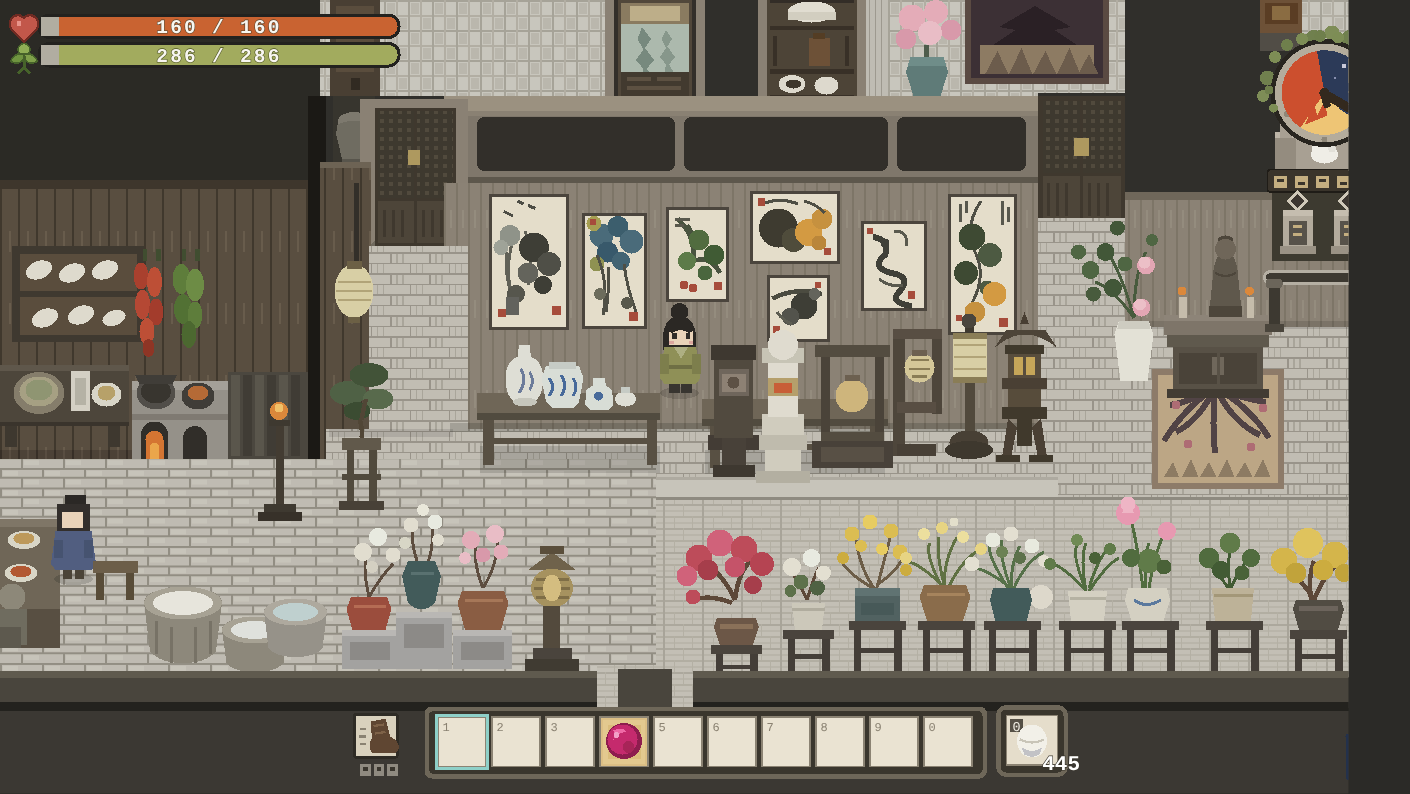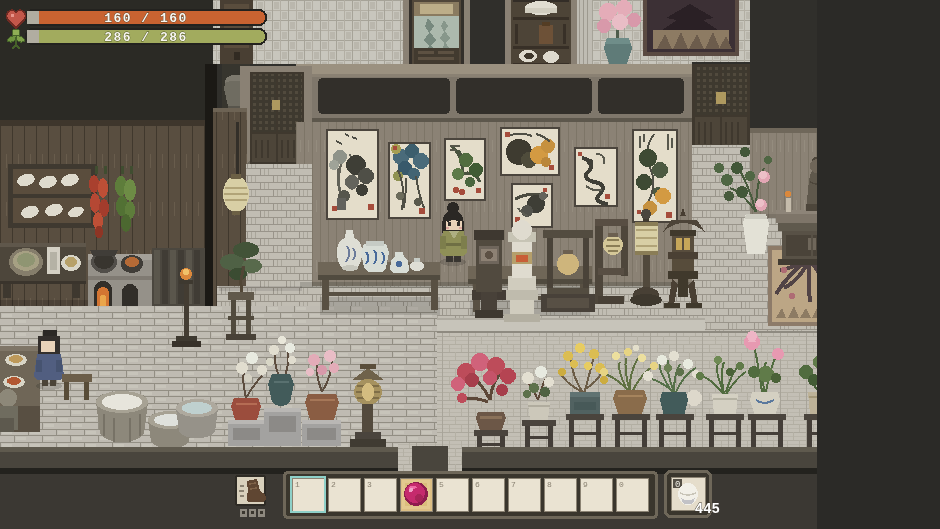--- a/index.html
+++ b/index.html
@@ -1,16 +1,16 @@
 <!DOCTYPE html>
 <html><head>
 <meta charset="utf-8">
 <style>
 html,body{margin:0;padding:0;background:#2b2a27;}
-#stage{position:relative;width:817px;height:529px;overflow:hidden;font-family:"Liberation Sans",sans-serif;}
+#stage{position:relative;width:899px;height:529px;overflow:hidden;font-family:"Liberation Sans",sans-serif;}
 svg{display:block;}
 </style>
 </head>
 <body>
 <div id="stage">
 <svg width="940" height="529" viewBox="0 0 940 529" shape-rendering="crispEdges">
 <defs>
 <pattern id="floorA" width="28" height="13" patternUnits="userSpaceOnUse">
   <rect width="28" height="13" fill="#c2beb5"></rect>
   <rect y="0" width="28" height="1" fill="#938e84"></rect>

